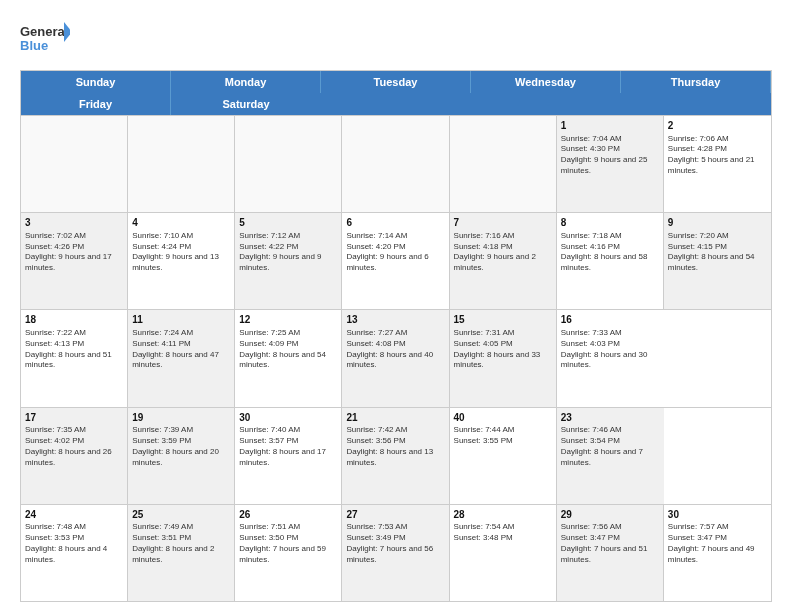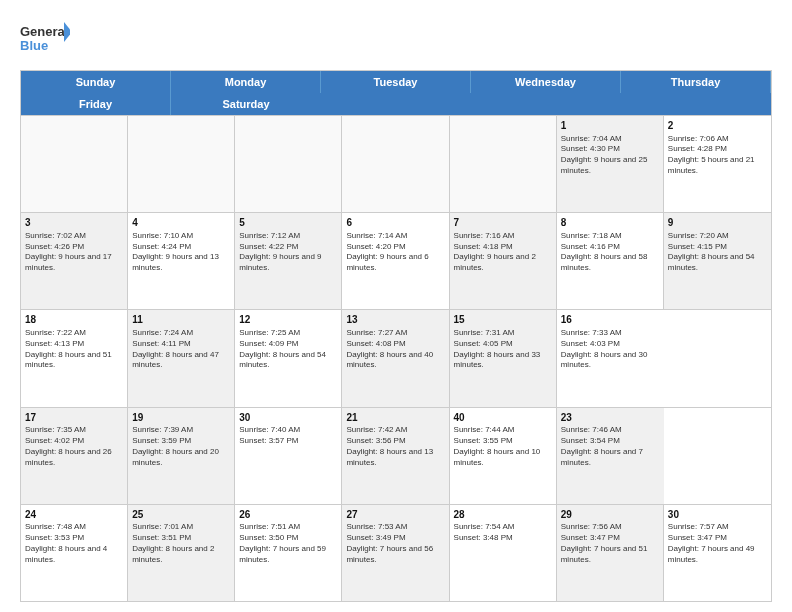--- a/index.html
+++ b/index.html
@@ -236,50 +236,50 @@
           <div class="cal-cell shaded">
             <span class="day-num">19</span>
             <div class="cell-text">Sunrise: 7:39 AM</div>
             <div class="cell-text">Sunset: 3:59 PM</div>
             <div class="cell-text">Daylight: 8 hours and 20 minutes.</div>
           </div>
           <div class="cal-cell">
             <span class="day-num">30</span>
             <div class="cell-text">Sunrise: 7:40 AM</div>
             <div class="cell-text">Sunset: 3:57 PM</div>
+            <div class="cell-text">Daylight: 8 hours and 17 minutes.</div>
           </div>
           <div class="cal-cell shaded">
             <span class="day-num">21</span>
             <div class="cell-text">Sunrise: 7:42 AM</div>
             <div class="cell-text">Sunset: 3:56 PM</div>
             <div class="cell-text">Daylight: 8 hours and 13 minutes.</div>
           </div>
           <div class="cal-cell">
             <span class="day-num">40</span>
             <div class="cell-text">Sunrise: 7:44 AM</div>
             <div class="cell-text">Sunset: 3:55 PM</div>
-            <div class="cell-text">Daylight: 8 hours and 10 minutes.</div>
           </div>
           <div class="cal-cell shaded">
             <span class="day-num">23</span>
             <div class="cell-text">Sunrise: 7:46 AM</div>
             <div class="cell-text">Sunset: 3:54 PM</div>
             <div class="cell-text">Daylight: 8 hours and 7 minutes.</div>
           </div>
         </div>
         <div class="cal-week">
           <div class="cal-cell">
             <span class="day-num">24</span>
             <div class="cell-text">Sunrise: 7:48 AM</div>
             <div class="cell-text">Sunset: 3:53 PM</div>
             <div class="cell-text">Daylight: 8 hours and 4 minutes.</div>
           </div>
           <div class="cal-cell shaded">
             <span class="day-num">25</span>
-            <div class="cell-text">Sunrise: 7:01 AM</div>
+            <div class="cell-text">Sunrise: 7:49 AM</div>
             <div class="cell-text">Sunset: 3:51 PM</div>
             <div class="cell-text">Daylight: 8 hours and 2 minutes.</div>
           </div>
           <div class="cal-cell">
             <span class="day-num">26</span>
             <div class="cell-text">Sunrise: 7:51 AM</div>
             <div class="cell-text">Sunset: 3:50 PM</div>
             <div class="cell-text">Daylight: 7 hours and 59 minutes.</div>
           </div>
           <div class="cal-cell shaded">

